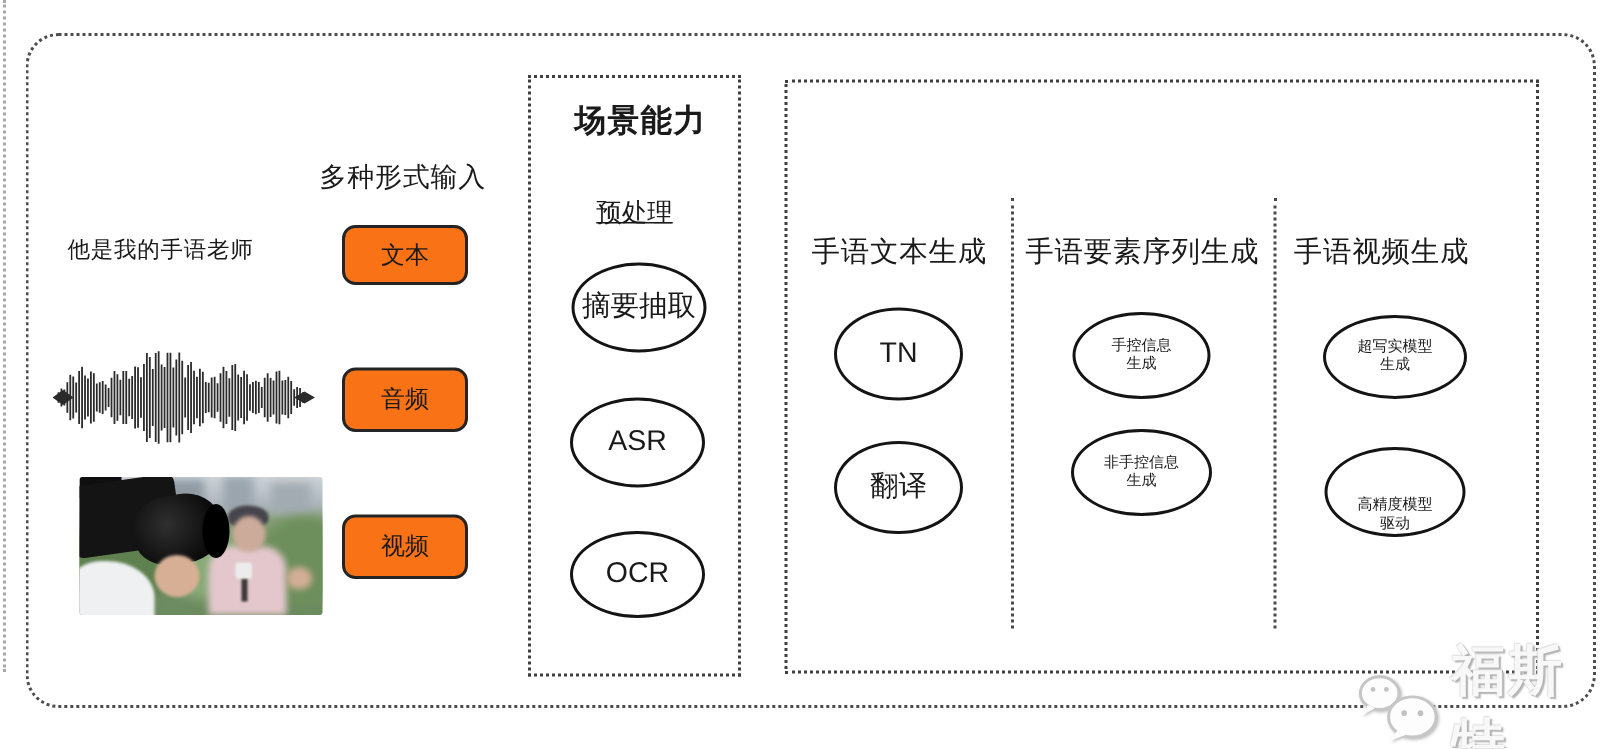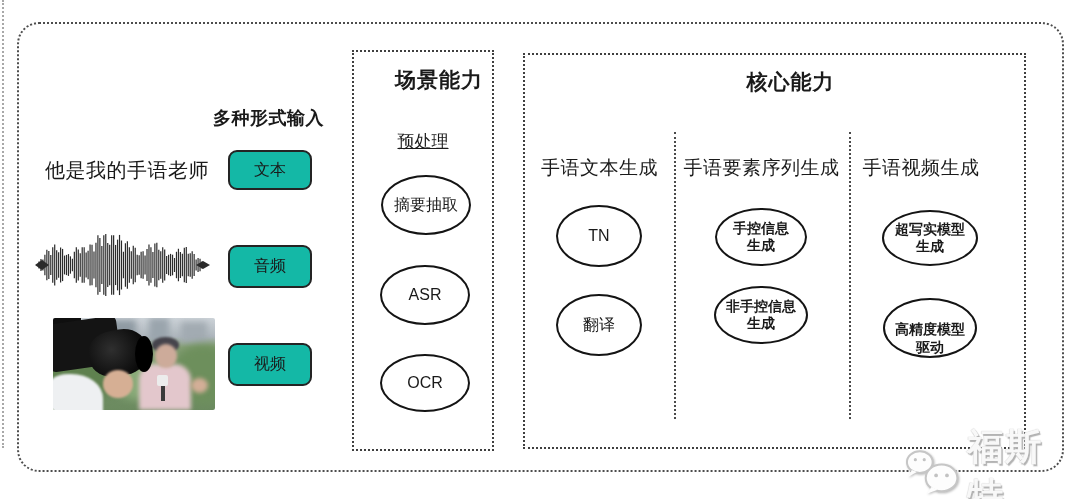--- a/index.html
+++ b/index.html
@@ -7,52 +7,52 @@
     position:relative;width:1080px;height:499px;background:#ffffff;overflow:hidden;
     font-family:"Liberation Sans","DejaVu Sans",sans-serif;color:#1a1a1a;
   }
   
   .edge-line{position:absolute;left:2px;top:0;height:448px;width:0;border-left:2px dotted #8b8b8b;opacity:.75;}
   
   .outer-box{position:absolute;left:17px;top:22px;width:1043px;height:446px;border:2px dotted #4d4d4d;border-radius:22px;}
   
   .scene-box{position:absolute;left:352px;top:50px;width:138px;height:397px;border:2px dotted #3f3f3f;}
   .core-box{position:absolute;left:523px;top:53px;width:499px;height:392px;border:2px dotted #3f3f3f;}
-  .box-title{position:absolute;left:16px;width:100%;text-align:center;font-size:21px;font-weight:700;letter-spacing:1px;}
+  .box-title{position:absolute;left:4px;width:100%;text-align:center;font-size:21px;font-weight:700;letter-spacing:1px;}
   .scene-box .box-title{top:14px;}
   .core-box .box-title{top:13px;}
   .scene-subtitle{position:absolute;left:0;top:78px;width:100%;text-align:center;font-size:17px;text-decoration:underline;}
   .col-divider{position:absolute;top:77px;height:287px;width:0;border-left:2px dotted #4a4a4a;}
   .d1{left:149px;}
   .d2{left:324px;}
   .col-header{position:absolute;top:100px;font-size:19px;font-weight:500;text-align:center;letter-spacing:.5px;}
   .h1{left:0;width:149px;}
   .h2{left:149px;width:175px;}
   .h3{left:324px;width:144px;}
   
   .ellipse{
     position:absolute;border:2.5px solid #141414;border-radius:50%;background:#fff;
     display:flex;align-items:center;justify-content:center;text-align:center;box-sizing:border-box;
   }
-  .ellipse .lbl{white-space:pre-line;line-height:1.25;font-size:16px;}
-  .ellipse.small-text .lbl{font-size:14px;font-weight:bold;}
+  .ellipse .lbl{white-space:pre-line;line-height:1.25;font-size:19px;}
+  .ellipse.small-text .lbl{font-size:10px;}
   .e-zy{left:27px;top:123px;width:90px;height:60px;}
   .e-asr{left:26px;top:213px;width:90px;height:60px;}
   .e-ocr{left:26px;top:302px;width:90px;height:58px;}
   .e-tn{left:31px;top:150px;width:86px;height:62px;}
   .e-fy{left:31px;top:239px;width:86px;height:62px;}
   .e-sk{left:190px;top:153px;width:92px;height:58px;}
   .e-fsk{left:189px;top:231px;width:94px;height:58px;}
   .e-cxs{left:357px;top:155px;width:96px;height:56px;}
   .e-gjd{left:358px;top:243px;width:94px;height:60px;align-items:flex-end;}
   
-  .input-title{position:absolute;left:213px;top:106px;width:130px;font-size:18px;font-weight:700;letter-spacing:.5px;}
-  .sentence{position:absolute;left:45px;top:157px;font-size:20px;letter-spacing:.5px;}
+  .input-title{position:absolute;left:213px;top:106px;width:130px;font-size:18px;font-weight:400;letter-spacing:.5px;}
+  .sentence{position:absolute;left:45px;top:157px;font-size:15px;letter-spacing:.5px;}
   .io-box{
-    position:absolute;width:84px;border:2px solid #242424;border-radius:9px;background:#14b8a6;
+    position:absolute;width:84px;border:2px solid #242424;border-radius:9px;background:#f97316;
     display:flex;align-items:center;justify-content:center;font-size:16px;box-sizing:border-box;
   }
   .io-text{left:228px;top:150px;height:40px;}
   .io-audio{left:228px;top:245px;height:43px;}
   .io-video{left:228px;top:343px;height:43px;}
   .waveform{position:absolute;left:35px;top:228px;}
   
   .photo{position:absolute;left:53px;top:318px;width:162px;height:92px;overflow:hidden;border-radius:2px;
     background:linear-gradient(#cdd3d8 0%,#aeb6bd 20%,#87a077 32%,#76946a 60%,#6b8a5f 100%);}
   .photo div{position:absolute;}
@@ -214,21 +214,20 @@
       </div>
     <div class="ellipse e-ocr">
       <span class="lbl">OCR</span>
       </div>
     <div class="ellipse e-asr">
       <span class="lbl">ASR</span>
       </div>
   </div>
 
   <div class="core-box">
-    <div class="box-title">核心能力</div>
     <div class="col-divider d1"></div>
     <div class="col-divider d2"></div>
 
     <div class="col-header h1">手语文本生成</div>
     <div class="col-header h2">手语要素序列生成</div>
     <div class="col-header h3">手语视频生成</div>
 
     <div class="ellipse e-tn">
       <span class="lbl">TN</span>
       </div>

